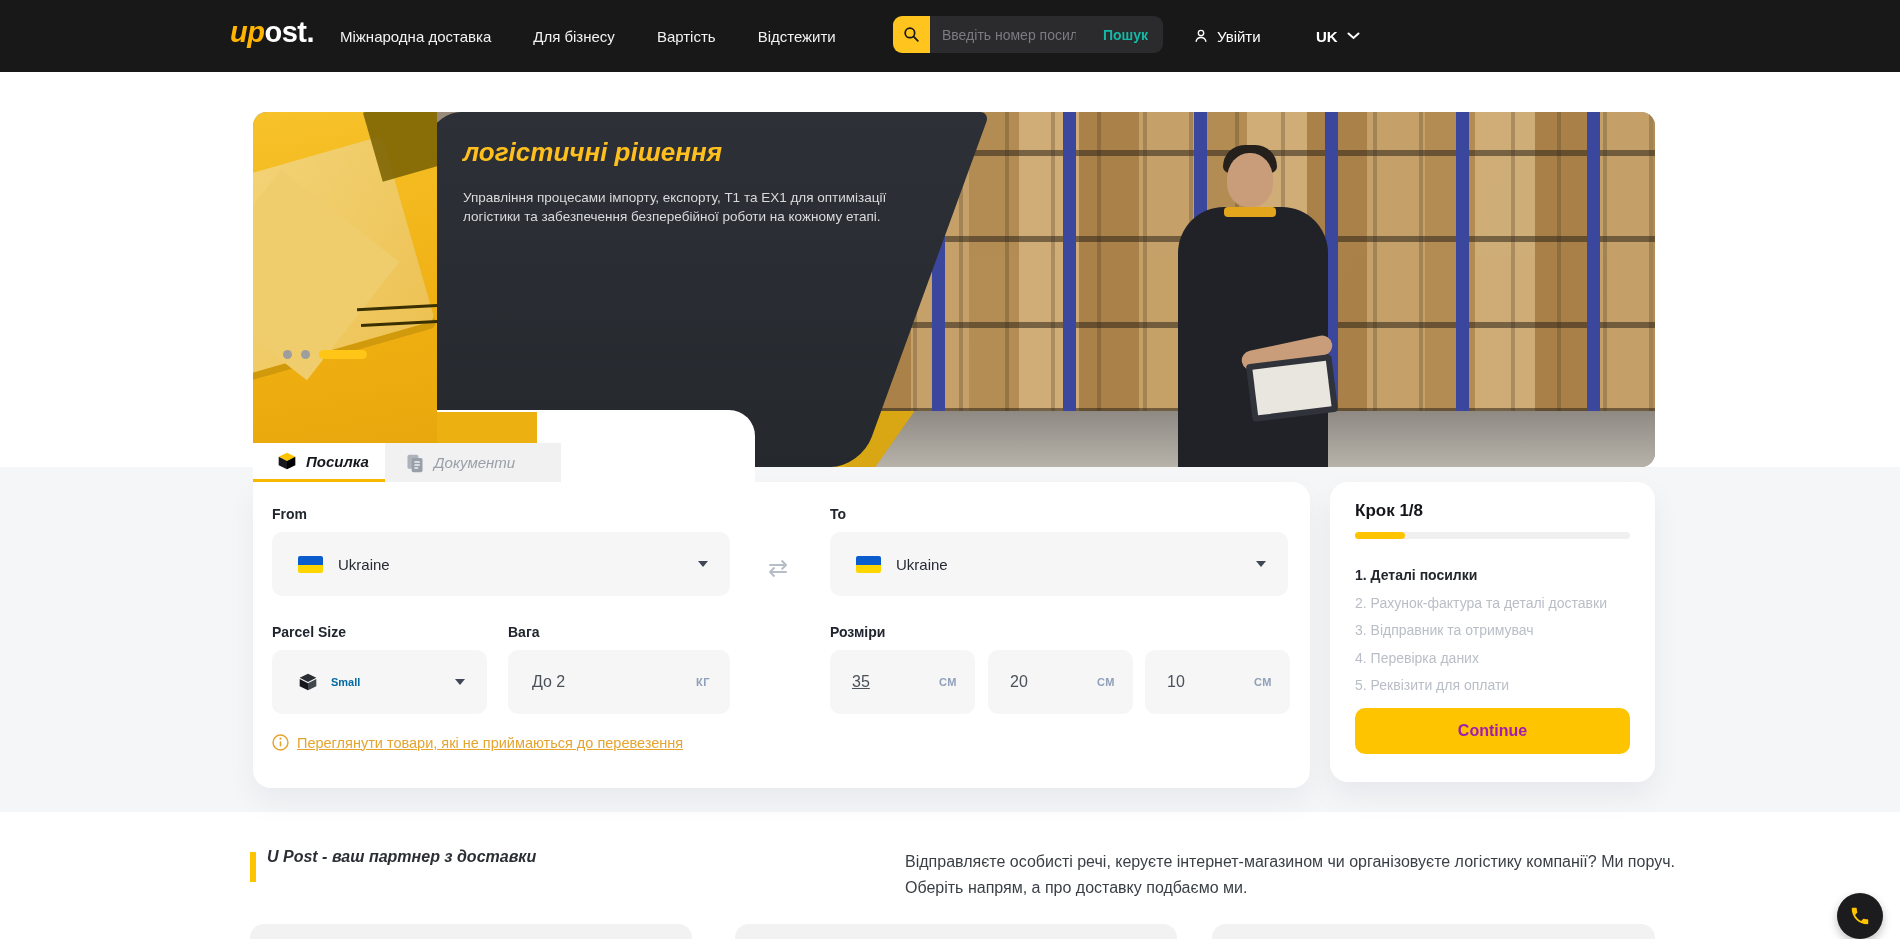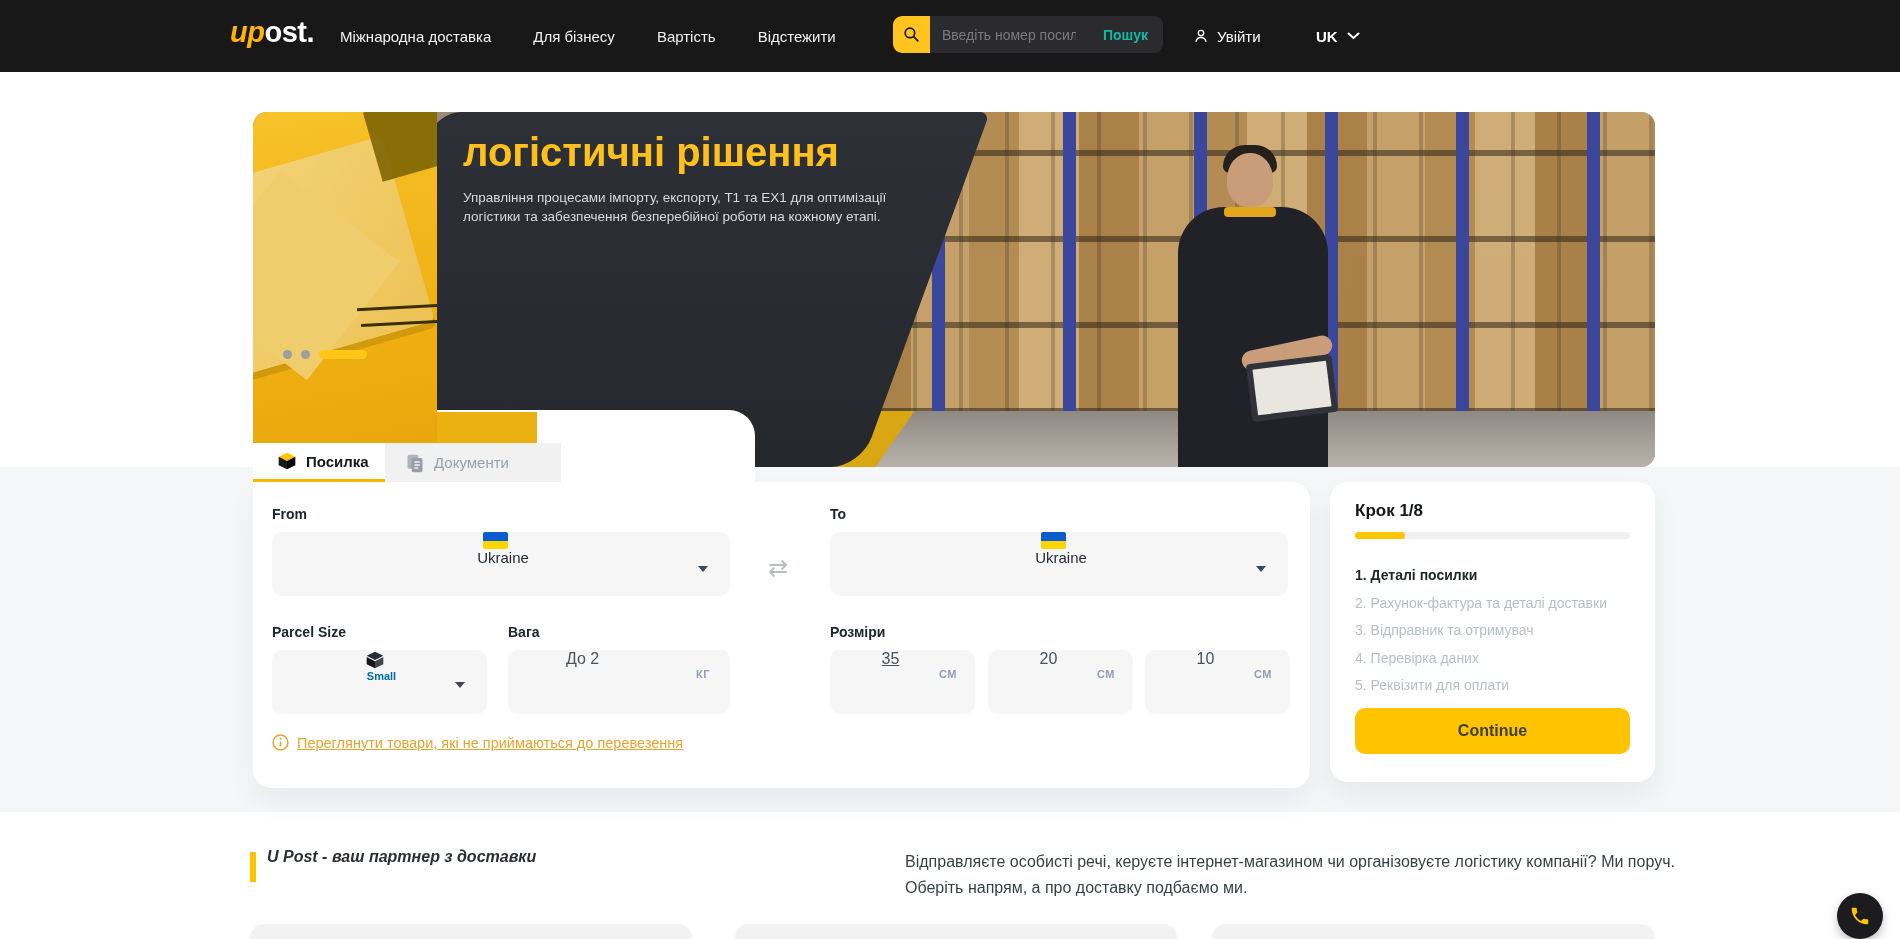--- a/index.html
+++ b/index.html
@@ -45,49 +45,49 @@
   .man-head{left:104px;top:16px;width:46px;height:54px;border-radius:48% 48% 44% 44%;background:#c99d79;}
   .man-torso{left:55px;top:70px;width:150px;height:260px;border-radius:46px 46px 0 0;background:#202227;}
   .man-collar{left:101px;top:70px;width:52px;height:10px;background:#e2a51b;border-radius:4px;}
   .man-hand{left:118px;top:206px;width:92px;height:20px;background:#c99d79;border-radius:10px;transform:rotate(-12deg);}
   .man-board{left:126px;top:222px;width:86px;height:58px;background:#31333a;border-radius:4px;transform:rotate(-7deg);}
   .man-paper{left:6px;top:6px;width:74px;height:46px;background:#e8e6df;}
   .hero-dark{left:184px;top:0;width:553px;height:355px;transform:skewX(-20deg);transform-origin:0 0;
     background:linear-gradient(180deg,#2d3036,#25282d);border-radius:24px 10px 30px 10px;}
   .hero-text{left:210px;top:20px;width:460px;}
   .hero-title1{font-size:32px;line-height:42px;font-weight:700;color:#ffffff;}
-  .hero-title2{font-size:40px;line-height:40px;font-weight:700;color:#FFC01E;}
+  .hero-title2{font-size:26px;line-height:40px;font-weight:700;font-style:italic;color:#FFC01E;}
   .hero-sub{margin-top:17px;width:432px;font-size:13.5px;line-height:18.5px;color:#d9dadd;}
 
   
   .yellow-panel{left:253px;top:112px;width:184px;height:331px;z-index:8;overflow:hidden;
     border-top-left-radius:14px;background:linear-gradient(170deg,#f7c22a 0%,#efae10 70%,#e8a70c 100%);}
   .env1{left:-72px;top:52px;width:232px;height:192px;background:linear-gradient(135deg,#f4d77f,#edc254);
     transform:rotate(-16deg);border-radius:6px;box-shadow:0 7px 0 rgba(120,90,0,.25);}
   .env-fold{left:-34px;top:88px;width:150px;height:150px;background:#f0cd6c;transform:rotate(38deg);}
   .env-dark{left:118px;top:-14px;width:96px;height:72px;background:#7d6504;transform:rotate(-16deg);opacity:.9;}
   .pkg-line1{left:104px;top:194px;width:84px;height:3px;background:#3a2f00;transform:rotate(-3deg);}
   .pkg-line2{left:108px;top:210px;width:80px;height:3px;background:#3a2f00;transform:rotate(-3deg);}
   .dots{left:30px;top:238px;display:flex;align-items:center;gap:9px;}
   .dot{width:9px;height:9px;border-radius:50%;background:#9e9e9e;cursor:pointer;}
   .dot-active{width:48px;height:9px;border-radius:5px;background:#ffc517;cursor:pointer;}
   .yellow-sliver{left:437px;top:412px;width:100px;height:31px;background:#edb011;z-index:8;}
 
   
   .notch{left:253px;top:410px;width:502px;height:72px;background:#ffffff;border-top-right-radius:26px;z-index:7;}
-  .tab-row{left:0;bottom:0;width:100%;height:39px;display:flex;}
+  .tab-row{left:0;bottom:0;width:100%;height:39px;display:flex;font-style:italic;}
   .tab{display:flex;align-items:center;gap:9px;font-size:15px;cursor:pointer;}
   .tab-active{width:132px;padding-left:24px;background:#ffffff;border-bottom:3px solid #F6B700;font-weight:700;color:#16181d;}
   .tab-inactive{width:176px;padding-left:20px;background:#f1f1f2;color:#9aa0a8;font-weight:500;}
 
   
   .form-card{left:253px;top:482px;width:1057px;height:306px;background:#ffffff;z-index:5;
     border-radius:0 18px 18px 18px;box-shadow:0 14px 30px rgba(17,24,39,.05);}
   .lbl{font-size:14px;font-weight:700;color:#20252e;}
-  .field{background:#f6f6f7;border-radius:10px;display:flex;align-items:center;flex-direction:column;}
+  .field{background:#f6f6f7;border-radius:10px;display:flex;align-items:center;}
   .country{cursor:pointer;padding:0 22px 0 26px;}
   .flag{width:25px;height:17px;border-radius:2px;overflow:hidden;flex:none;margin-right:15px;
     background:linear-gradient(180deg,#0b5ccd 0 50%,#ffd500 50% 100%);}
   .country-name{font-size:15px;font-weight:500;color:#262b33;}
   .caret{margin-left:auto;width:0;height:0;border-left:5px solid transparent;border-right:5px solid transparent;border-top:6px solid #3f4754;}
   .swap{left:505px;top:66px;width:40px;height:40px;display:flex;align-items:center;justify-content:center;
     font-size:24px;color:#b7bdc6;cursor:pointer;}
   .mini-input{border:none;outline:none;background:transparent;font-size:16px;color:#4b5158;width:70px;font-family:"Liberation Sans",sans-serif;}
   .unit{margin-left:auto;font-size:11px;font-weight:700;letter-spacing:.5px;color:#8fa0b8;text-transform:uppercase;}
   .restricted{left:19px;top:252px;display:flex;align-items:center;gap:8px;cursor:pointer;}
@@ -96,21 +96,21 @@
   
   .steps-card{left:1330px;top:482px;width:325px;height:300px;background:#ffffff;border-radius:18px;z-index:5;
     box-shadow:0 14px 30px rgba(17,24,39,.06);}
   .steps-title{left:25px;top:19px;font-size:17px;font-weight:800;color:#14161a;}
   .track{left:25px;top:50px;width:275px;height:7px;border-radius:4px;background:#f0f0f1;}
   .fill{left:0;top:0;width:50px;height:7px;border-radius:4px;background:#FFC400;}
   .steps-list{left:25px;top:80px;width:290px;}
   .step{font-size:14px;line-height:27.5px;color:#b9bec6;font-weight:500;white-space:nowrap;}
   .step.current{color:#23262c;font-weight:700;}
   .continue{left:25px;top:226px;width:275px;height:46px;background:#FFC400;border-radius:10px;border:none;
-    font-size:16px;font-weight:700;color:#404040;display:flex;align-items:center;justify-content:center;cursor:pointer;
+    font-size:16px;font-weight:700;color:#a21caf;display:flex;align-items:center;justify-content:center;cursor:pointer;
     font-family:"Liberation Sans",sans-serif;}
 
   
   .sec-bar{left:250px;top:852px;width:6px;height:30px;background:#FFC400;}
   .sec-heading{left:267px;top:848px;font-size:16px;font-style:italic;font-weight:700;color:#2b2e34;}
   .sec-par{left:905px;top:849px;width:772px;font-size:16px;line-height:26px;color:#3a3f45;}
   .bcard{top:924px;height:15px;background:#f2f2f3;border-radius:14px 14px 0 0;z-index:3;}
   .bc1{left:250px;width:442px;} .bc2{left:735px;width:442px;} .bc3{left:1212px;width:443px;}
   .chat{left:1837px;top:893px;width:46px;height:46px;border-radius:50%;background:#1c1c1e;z-index:11;
     display:flex;align-items:center;justify-content:center;cursor:pointer;box-shadow:0 4px 10px rgba(0,0,0,.25);}

